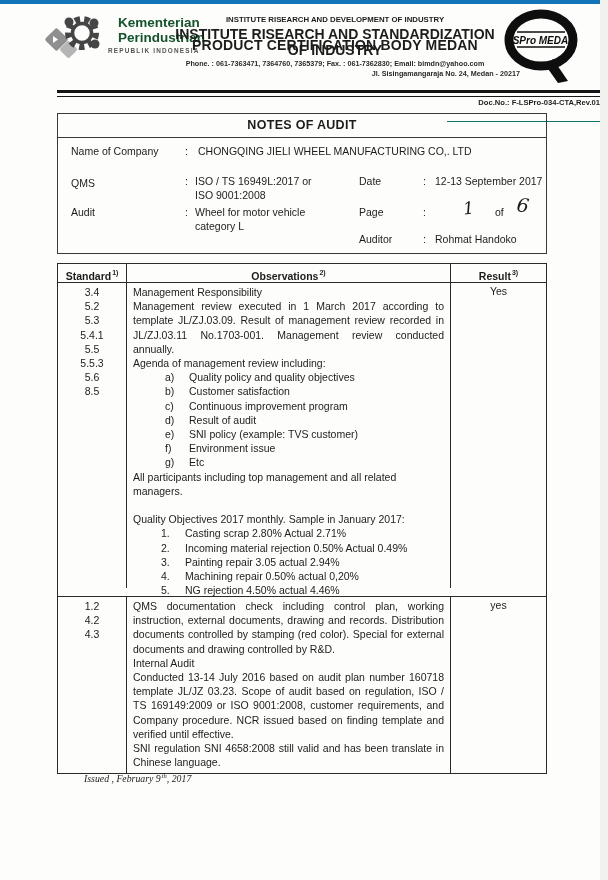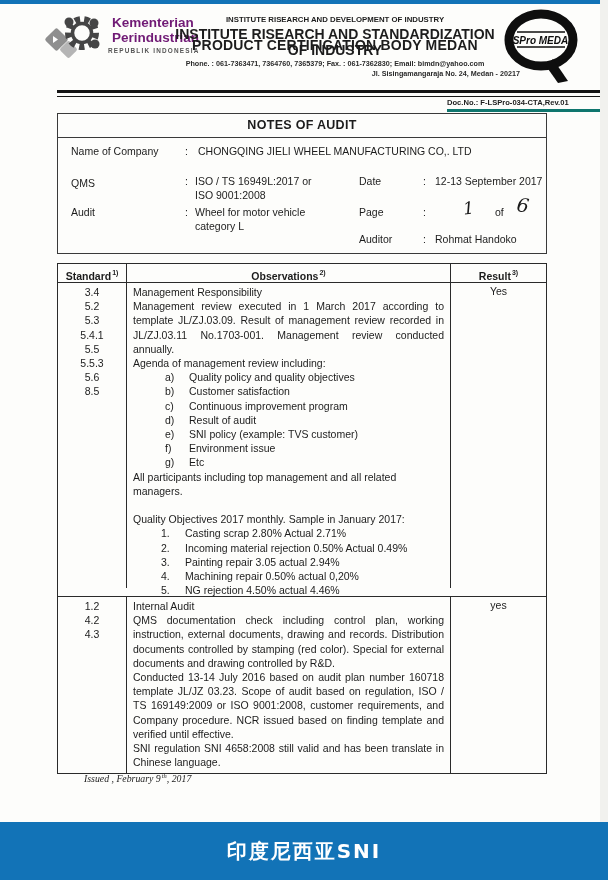--- a/index.html
+++ b/index.html
@@ -4,34 +4,34 @@
 <style>
   html,body{margin:0;padding:0;background:#ffffff;}
   .page{position:relative;width:608px;height:880px;background:#fdfdfb;overflow:hidden;
         font-family:"Liberation Sans",sans-serif;color:#1c1c1c;}
   .abs{position:absolute;}
 
   
   .top-strip{left:0;top:0;width:608px;height:4px;background:#1273b7;}
 
   
-  .ministry-name{left:112px;top:15px;font-size:13.5px;font-weight:bold;line-height:15px;color:#701a75;}
+  .ministry-name{left:118px;top:15px;font-size:13.5px;font-weight:bold;line-height:15px;color:#14532d;}
   .ministry-sub{left:108px;top:47px;font-size:6.4px;letter-spacing:1.2px;color:#555;font-weight:bold;}
   .org1{left:168px;top:15px;width:334px;text-align:center;font-size:7.8px;font-weight:bold;}
   .org2{left:168px;top:26px;width:334px;text-align:center;font-size:14px;font-weight:bold;}
   .org3{left:168px;top:37px;width:334px;text-align:center;font-size:14px;font-weight:600;letter-spacing:.2px;}
   .contact{left:150px;top:59px;width:370px;text-align:center;font-size:7.2px;font-weight:600;color:#2a2a2a;}
   .address{left:150px;top:69px;width:370px;text-align:right;font-size:7.2px;font-weight:600;color:#2a2a2a;}
 
   .gear{left:42px;top:11px;}
   .stamp{left:500px;top:7px;}
 
   .hdr-rule{left:57px;top:90px;width:543px;height:3px;border-top:3.5px solid #161616;border-bottom:1px solid #161616;}
-  .doc-no{left:447px;top:98px;width:153px;text-align:left;font-size:7.6px;font-weight:bold;
-          border-bottom:3px solid #0f766e;padding-bottom:2px;}
+  .doc-no{left:447px;top:98px;width:153px;text-align:right;font-size:7.6px;font-weight:bold;
+          border-bottom:1px solid #0f766e;padding-bottom:14px;}
 
   
   .notes-box{left:57px;top:113px;width:488px;height:139px;border:1.2px solid #3a3a3a;background:transparent;}
   .notes-title{position:absolute;left:0;top:0;width:100%;height:23px;line-height:23px;text-align:center;
                font-size:12.5px;font-weight:bold;border-bottom:1.2px solid #3a3a3a;letter-spacing:.3px;}
   .fld{position:absolute;font-size:10.5px;white-space:nowrap;}
   .hand{font-family:"DejaVu Serif",serif;font-style:italic;color:#1a1a1a;}
 
   
   .audit-table{left:57px;top:263px;width:488px;border:1.2px solid #2a2a2a;font-size:10.5px;}
@@ -186,32 +186,29 @@
       </div>
     </div>
 
     <div class="t-row row-1">
       <div class="c-std">
           <div class="std-line">1.2</div>
           <div class="std-line">4.2</div>
           <div class="std-line">4.3</div>
         </div>
       <div class="c-obs">
+          <div class="obs obs-just">QMS documentation check including control plan, working instruction, external documents, drawing and records. Distribution documents controlled by stamping (red color). Special for external documents and drawing controlled by R&amp;D.</div>
           <div class="obs obs-line">Internal Audit</div>
-          <div class="obs obs-just">QMS documentation check including control plan, working instruction, external documents, drawing and records. Distribution documents controlled by stamping (red color). Special for external documents and drawing controlled by R&amp;D.</div>
           <div class="obs obs-just">Conducted 13-14 July 2016 based on audit plan number 160718 template JL/JZ 03.23. Scope of audit based on regulation, ISO / TS 169149:2009 or ISO 9001:2008, customer requirements, and Company procedure. NCR issued based on finding template and verified until effective.</div>
           <div class="obs obs-just">SNI regulation SNI 4658:2008 still valid and has been translate in Chinese language.</div>
         </div>
       <div class="c-res">
         <span>yes</span>
       </div>
     </div>
   </div>
 
   <div class="abs issued">
     <span>Issued , February 9</span><sup>th</sup><span>, 2017</span>
   </div>
 
-  <div class="abs banner">
-    <div class="banner-text">印度尼西亚SNI</div>
-  </div>
 
 </div>
 
 </body></html>

